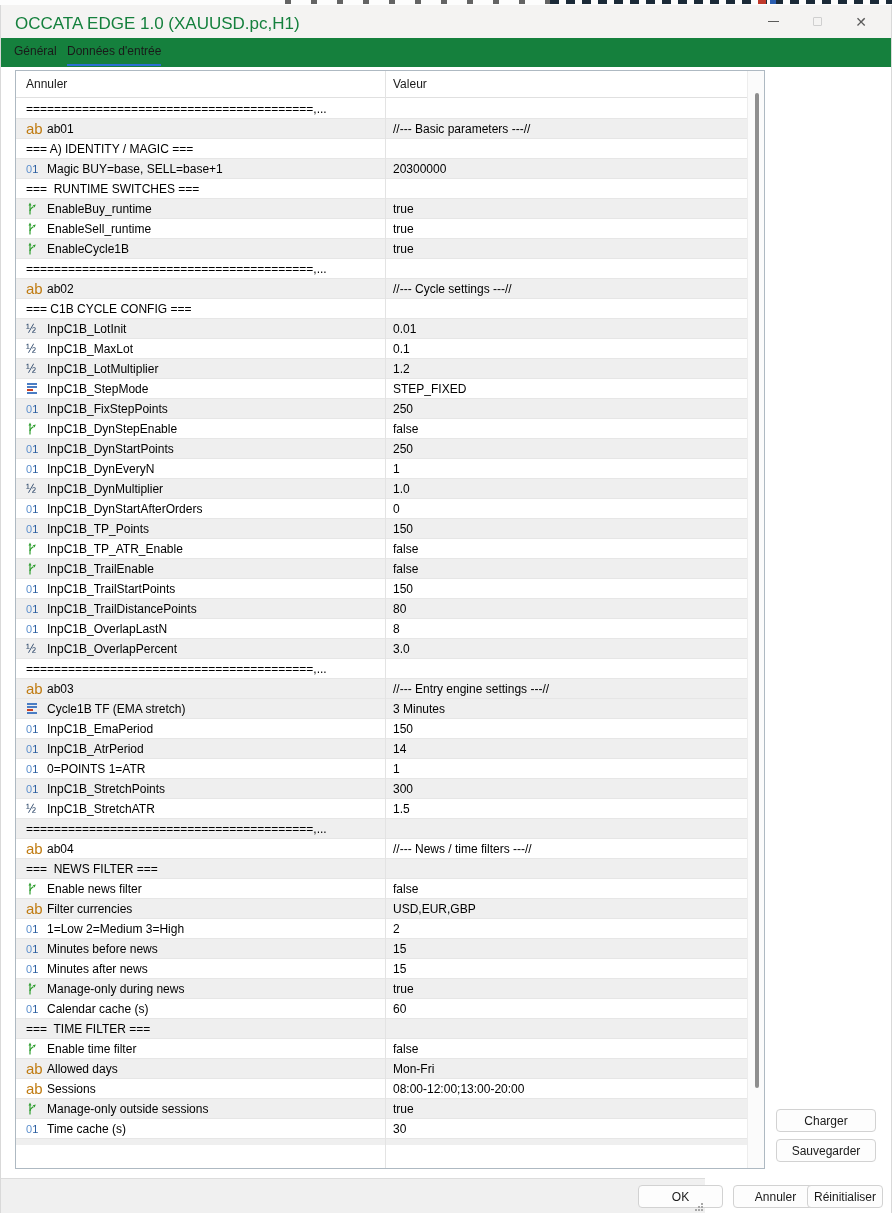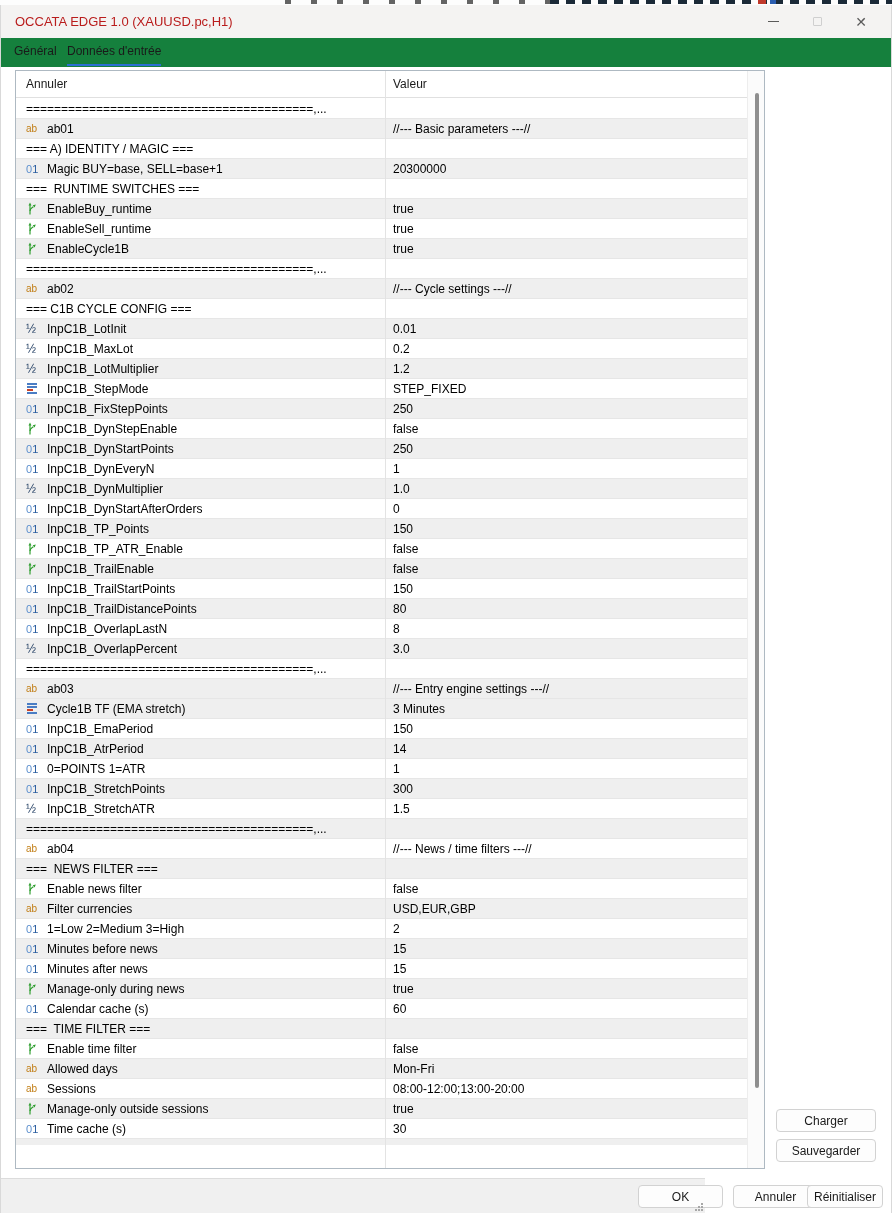--- a/index.html
+++ b/index.html
@@ -15,21 +15,21 @@
   .strip-dashes-dense { position:absolute; left:550px; top:0; width:342px; height:4px;
       background:repeating-linear-gradient(90deg,#1b2a38 0 9px,transparent 9px 16px); }
   .strip-dot-red { position:absolute; left:758px; top:0; width:8px; height:4px; background:#c0392b; }
   .strip-dot-blue { position:absolute; left:770px; top:0; width:6px; height:4px; background:#2a5db0; }
 
   .dialog { position:absolute; left:0; top:5px; width:892px; height:1208px; background:#fff;
       border-left:1px solid #d9d9d9; border-right:1px solid #d9d9d9; }
 
   
   .titlebar { position:absolute; left:0; top:0; width:890px; height:33px; background:#f4f3f2; }
-  .title { position:absolute; left:14px; top:9px; color:#b91c1c; font-size:13px; }
+  .title { position:absolute; left:14px; top:9px; color:#15803d; font-size:17px; }
   .win-controls { position:absolute; right:8px; top:0; height:33px; display:flex; align-items:center; }
   .win-btn { width:44px; height:33px; display:flex; align-items:center; justify-content:center; cursor:default; }
   .min-glyph { display:block; width:11px; height:0; border-top:1px solid #5a5a5a; }
   .max-glyph { display:block; width:9px; height:9px; border:1px solid #cfcfcf; border-radius:1px; }
   .close-glyph { color:#5a5a5a; font-size:14px; line-height:14px; }
 
   
   .tabs { position:absolute; left:0; top:33px; width:890px; height:29px; background:#15803d; }
   .tab { position:absolute; top:6px; color:#1a1a1a; padding-bottom:6px; cursor:default; }
   .tab-general { left:13px; }
@@ -46,21 +46,21 @@
   .col-divider { position:absolute; left:369px; top:0; bottom:0; width:1px; background:#e3e3e3; }
   .tbody { position:absolute; left:0; top:28px; width:731px; }
   .row { display:flex; height:20px; border-bottom:1px solid #e6e6e6; background:#fff; }
   .row.alt { background:#efefef; }
   .row.partial { height:6px; border-bottom:none; }
   .cell { white-space:pre; overflow:hidden; }
   .cell.name { flex:0 0 370px; display:flex; align-items:center; padding-left:10px; }
   .cell.value { flex:1 1 auto; display:flex; align-items:center; padding-left:7px; }
 
   .ic { flex:0 0 17px; display:inline-flex; align-items:center; justify-content:flex-start; margin-right:4px; }
-  .ic-ab { color:#c07c12; font-size:10px; }
+  .ic-ab { color:#c07c12; font-size:15px; }
   .ic-int { font-size:11px; letter-spacing:0; }
   .ic-int .z { color:#5b8fce; } .ic-int .o { color:#2a5d9f; }
   .ic-dbl { color:#1d3a5f; font-size:12px; }
 
   
   .scrollbar { position:absolute; right:0; top:0; width:17px; height:1097px; background:#fbfbfb; border-left:1px solid #ededed; }
   .scroll-thumb { position:absolute; left:7px; top:22px; width:4px; height:995px; background:#8f8f8f; border-radius:2px; }
 
   
   .btn { font-family:"Liberation Sans",sans-serif; font-size:12px; color:#1a1a1a; background:#fdfdfd;
@@ -182,21 +182,21 @@
           <div class="row">
             <span class="cell name"><span>=== C1B CYCLE CONFIG ===</span></span>
             <span class="cell value"></span>
           </div>
           <div class="row alt">
             <span class="cell name"><span class="ic ic-dbl">½</span><span>InpC1B_LotInit</span></span>
             <span class="cell value">0.01</span>
           </div>
           <div class="row">
             <span class="cell name"><span class="ic ic-dbl">½</span><span>InpC1B_MaxLot</span></span>
-            <span class="cell value">0.2</span>
+            <span class="cell value">0.1</span>
           </div>
           <div class="row alt">
             <span class="cell name"><span class="ic ic-dbl">½</span><span>InpC1B_LotMultiplier</span></span>
             <span class="cell value">1.2</span>
           </div>
           <div class="row">
             <span class="cell name"><span class="ic"><svg width="12" height="13" viewBox="0 0 12 13">
                   <rect x="1" y="1" width="10" height="2" fill="#4a7dc4"></rect>
                   <rect x="1" y="4" width="10" height="2" fill="#4a7dc4"></rect>
                   <rect x="1" y="7" width="6" height="2" fill="#cc4125"></rect>

